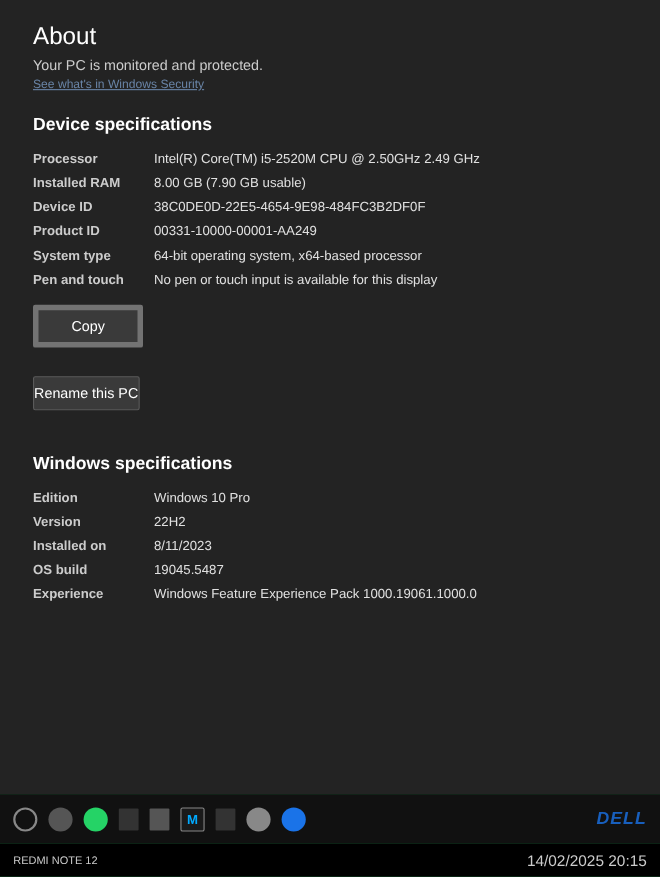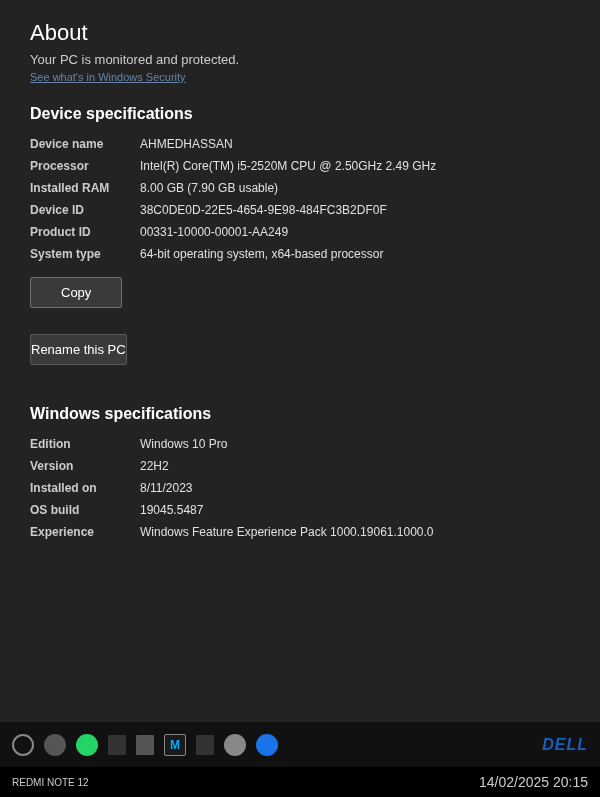--- a/index.html
+++ b/index.html
@@ -78,21 +78,21 @@
 
     .spec-value {
       font-size: 12px;
       color: #e0e0e0;
       flex: 1;
     }
 
     .btn-copy {
       background: #3a3a3a;
       color: #ffffff;
-      border: 1px solid #737373;
+      border: 5px solid #737373;
       padding: 7px 30px;
       font-size: 13px;
       cursor: pointer;
       margin-bottom: 14px;
       display: inline-block;
       border-radius: 2px;
     }
 
     .btn-rename {
       background: #3a3a3a;
@@ -228,43 +228,43 @@
   <div class="main-content">
 
     <div class="about-title">About</div>
     <div class="protection-text">Your PC is monitored and protected.</div>
     <div class="security-link">See what's in Windows Security</div>
 
     <div class="section-title">Device specifications</div>
 
     <div class="spec-table">
 
-    <div class="spec-row">
-    <div class="spec-label">Device name</div>
-    <div class="spec-value">AHMEDHASSAN</div>
-  </div>
         <div class="spec-row">
     <div class="spec-label">Processor</div>
     <div class="spec-value">Intel(R) Core(TM) i5-2520M CPU @ 2.50GHz  2.49 GHz</div>
   </div>
         <div class="spec-row">
     <div class="spec-label">Installed RAM</div>
     <div class="spec-value">8.00 GB (7.90 GB usable)</div>
   </div>
         <div class="spec-row">
     <div class="spec-label">Device ID</div>
     <div class="spec-value">38C0DE0D-22E5-4654-9E98-484FC3B2DF0F</div>
   </div>
         <div class="spec-row">
     <div class="spec-label">Product ID</div>
     <div class="spec-value">00331-10000-00001-AA249</div>
   </div>
         <div class="spec-row">
     <div class="spec-label">System type</div>
     <div class="spec-value">64-bit operating system, x64-based processor</div>
+  </div>
+        <div class="spec-row">
+    <div class="spec-label">Pen and touch</div>
+    <div class="spec-value">No pen or touch input is available for this display</div>
   </div>
       </div>
 
     <div style="margin-bottom: 12px;">
       <button class="btn-copy">Copy</button>
     </div>
     <div style="margin-bottom: 18px;">
       <button class="btn-rename">Rename this PC</button>
     </div>
 

